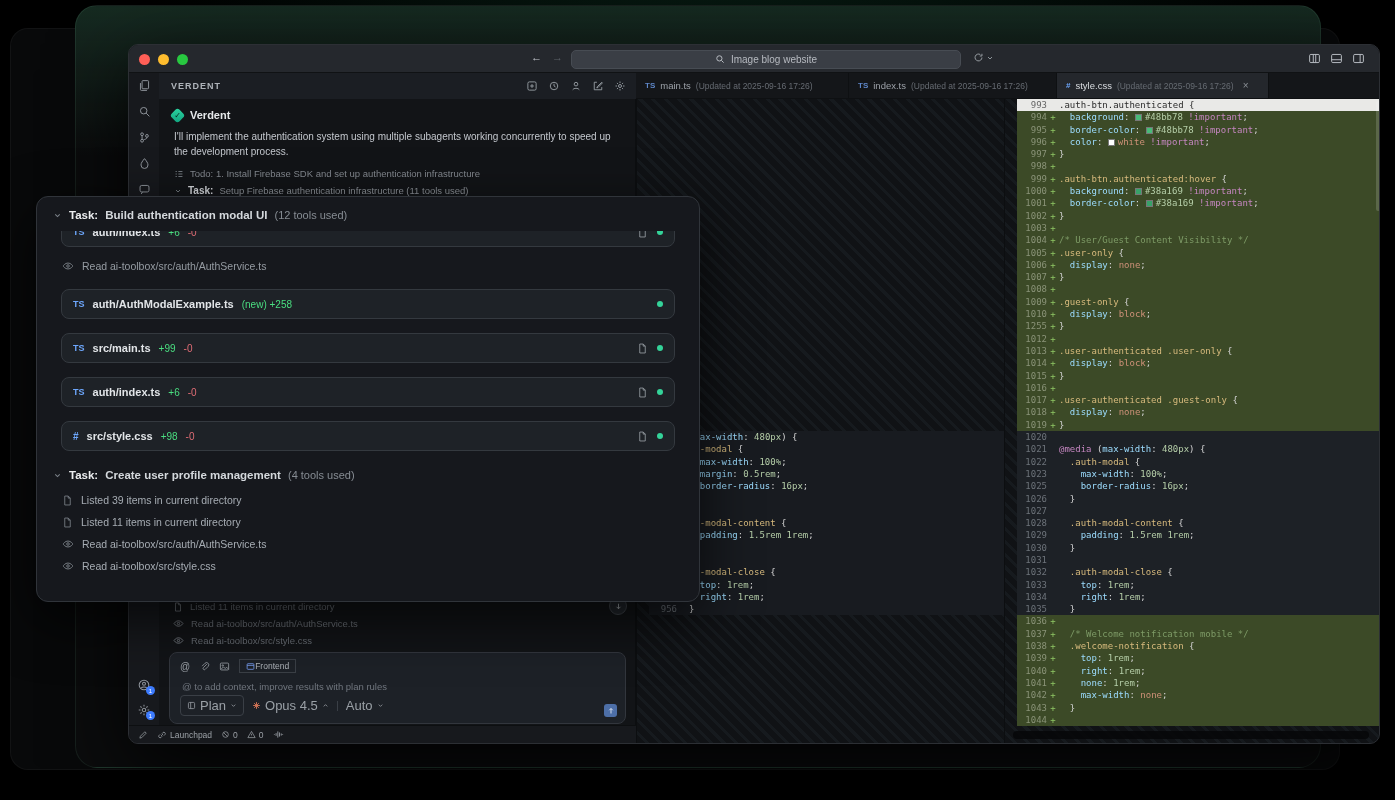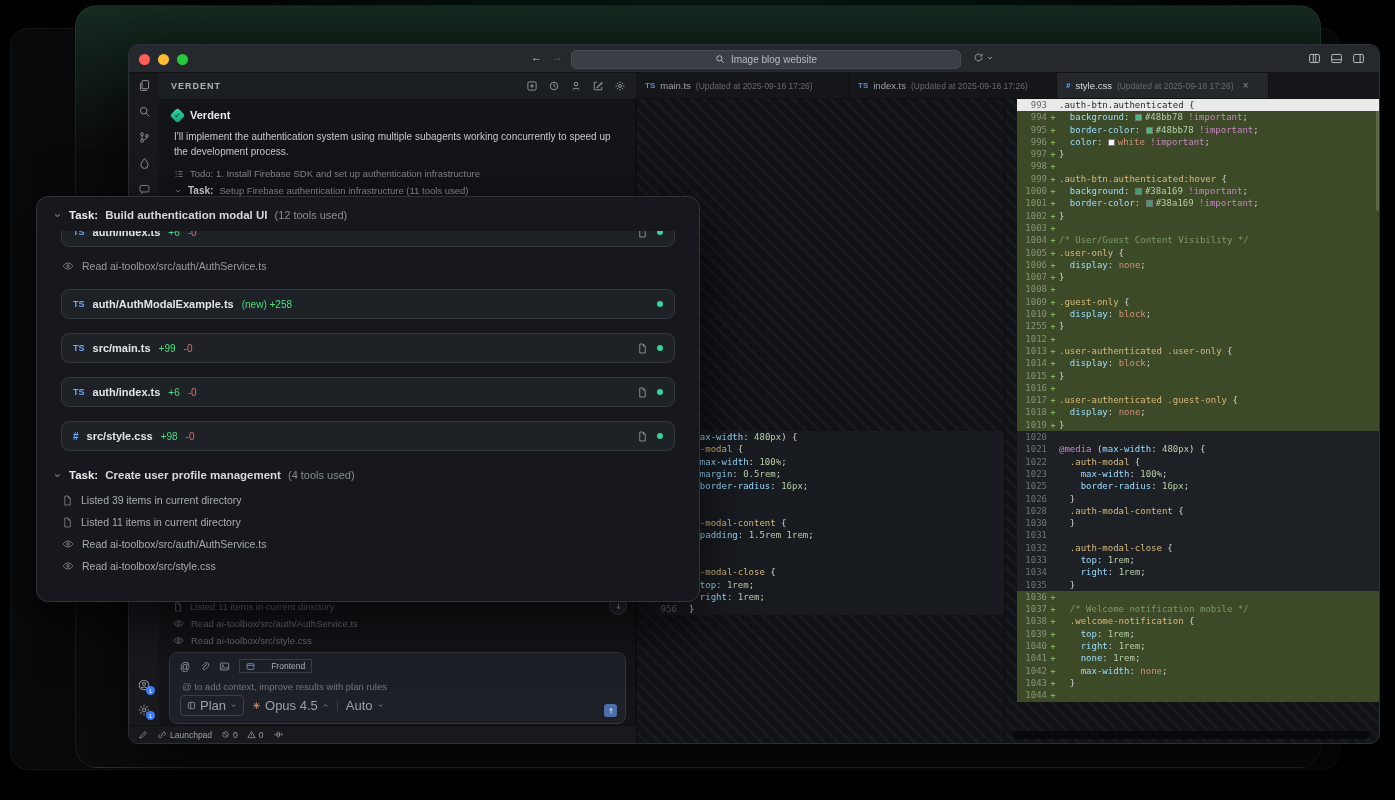--- a/index.html
+++ b/index.html
@@ -51,21 +51,21 @@
   .intro{position:absolute;left:15px;top:31px;width:446px;font-size:10px;line-height:1.45;color:#c3c7cd}
   .todo-row{position:absolute;left:15px;top:69px;display:flex;align-items:center;gap:6px;color:#83888f;font-size:9.5px}
   .task-row{position:absolute;left:15px;top:86px;display:flex;align-items:center;gap:6px;font-size:9.5px;color:#8b9096}
   .task-row b{color:#d4d7db;font-size:10px}
   .dim-row{position:absolute;left:14px;display:flex;align-items:center;gap:7px;color:#686d74;font-size:9.5px}
   .scrolldown{position:absolute;left:450px;top:498px;width:18px;height:18px;border-radius:50%;background:#23272d;border:1px solid #41464d;display:flex;align-items:center;justify-content:center;color:#aeb3b9}
 
   .input-card{position:absolute;left:10px;top:553px;width:457px;height:72px;background:#1d2127;border:1px solid #32363d;border-radius:8px}
   .ic-top{position:absolute;left:10px;top:6px;display:flex;align-items:center;gap:9px;color:#9aa0a6}
   .at-glyph{font-size:10px;color:#9aa0a6}
-  .ctx-badge{display:flex;align-items:center;gap:16px;border:1px solid #3a3f46;border-radius:0;padding:1px 6px;font-size:8.5px;color:#aeb3b9}
+  .ctx-badge{display:flex;align-items:center;gap:0;border:1px solid #3a3f46;border-radius:0;padding:1px 6px;font-size:8.5px;color:#aeb3b9}
   .ctx-badge .ic{color:#7aa2f7}
   .ic-ph{position:absolute;left:12px;top:28px;font-size:9.5px;color:#70767e}
   .ic-bottom{position:absolute;left:10px;bottom:7px;display:flex;align-items:center;gap:8px;color:#9aa0a6;font-size:13px}
   .pill{display:flex;align-items:center;gap:4px;border:1px solid #3a3f46;border-radius:4px;padding:2px 6px}
   .modelgrp{display:flex;align-items:center;gap:4px}
   .vdiv{width:1px;height:10px;background:#3a3f46}
   .send-btn{position:absolute;right:8px;bottom:6px;width:13px;height:13px;border-radius:3px;background:#4d6fa8;display:flex;align-items:center;justify-content:center;color:#dfe6f2}
 
   
   .statusbar{position:absolute;left:0;bottom:0;width:507px;height:18px;background:#17191d;border-top:1px solid #0d0f11;display:flex;align-items:center;gap:9px;padding-left:9px;color:#9ba0a6;font-size:8.5px}
@@ -462,21 +462,23 @@
           <div class="cl add"><span class="ln">1016</span><span class="pm">+</span><span class="cd"></span></div>
           <div class="cl add"><span class="ln">1017</span><span class="pm">+</span><span class="cd"><span class="tk-s">.user-authenticated .guest-only</span><span class="tk-t"> {</span></span></div>
           <div class="cl add"><span class="ln">1018</span><span class="pm">+</span><span class="cd"><span class="tk-p">  display</span><span class="tk-t">: </span><span class="tk-k">none</span><span class="tk-t">;</span></span></div>
           <div class="cl add"><span class="ln">1019</span><span class="pm">+</span><span class="cd"><span class="tk-t">}</span></span></div>
           <div class="cl"><span class="ln">1020</span><span class="pm"></span><span class="cd"></span></div>
           <div class="cl"><span class="ln">1021</span><span class="pm"></span><span class="cd"><span class="tk-i">@media</span><span class="tk-t"> (</span><span class="tk-p">max-width</span><span class="tk-t">: </span><span class="tk-n">480px</span><span class="tk-t">) {</span></span></div>
           <div class="cl"><span class="ln">1022</span><span class="pm"></span><span class="cd"><span class="tk-s">  .auth-modal</span><span class="tk-t"> {</span></span></div>
           <div class="cl"><span class="ln">1023</span><span class="pm"></span><span class="cd"><span class="tk-p">    max-width</span><span class="tk-t">: </span><span class="tk-n">100%</span><span class="tk-t">;</span></span></div>
           <div class="cl"><span class="ln">1025</span><span class="pm"></span><span class="cd"><span class="tk-p">    border-radius</span><span class="tk-t">: </span><span class="tk-n">16px</span><span class="tk-t">;</span></span></div>
           <div class="cl"><span class="ln">1026</span><span class="pm"></span><span class="cd"><span class="tk-t">  }</span></span></div>
+          <div class="cl"><span class="ln">1027</span><span class="pm"></span><span class="cd"></span></div>
           <div class="cl"><span class="ln">1028</span><span class="pm"></span><span class="cd"><span class="tk-s">  .auth-modal-content</span><span class="tk-t"> {</span></span></div>
+          <div class="cl"><span class="ln">1029</span><span class="pm"></span><span class="cd"><span class="tk-p">    padding</span><span class="tk-t">: </span><span class="tk-n">1.5rem 1rem</span><span class="tk-t">;</span></span></div>
           <div class="cl"><span class="ln">1030</span><span class="pm"></span><span class="cd"><span class="tk-t">  }</span></span></div>
           <div class="cl"><span class="ln">1031</span><span class="pm"></span><span class="cd"></span></div>
           <div class="cl"><span class="ln">1032</span><span class="pm"></span><span class="cd"><span class="tk-s">  .auth-modal-close</span><span class="tk-t"> {</span></span></div>
           <div class="cl"><span class="ln">1033</span><span class="pm"></span><span class="cd"><span class="tk-p">    top</span><span class="tk-t">: </span><span class="tk-n">1rem</span><span class="tk-t">;</span></span></div>
           <div class="cl"><span class="ln">1034</span><span class="pm"></span><span class="cd"><span class="tk-p">    right</span><span class="tk-t">: </span><span class="tk-n">1rem</span><span class="tk-t">;</span></span></div>
           <div class="cl"><span class="ln">1035</span><span class="pm"></span><span class="cd"><span class="tk-t">  }</span></span></div>
           <div class="cl add"><span class="ln">1036</span><span class="pm">+</span><span class="cd"></span></div>
           <div class="cl add"><span class="ln">1037</span><span class="pm">+</span><span class="cd"><span class="tk-c">  /* Welcome notification mobile */</span></span></div>
           <div class="cl add"><span class="ln">1038</span><span class="pm">+</span><span class="cd"><span class="tk-s">  .welcome-notification</span><span class="tk-t"> {</span></span></div>
           <div class="cl add"><span class="ln">1039</span><span class="pm">+</span><span class="cd"><span class="tk-p">    top</span><span class="tk-t">: </span><span class="tk-n">1rem</span><span class="tk-t">;</span></span></div>

